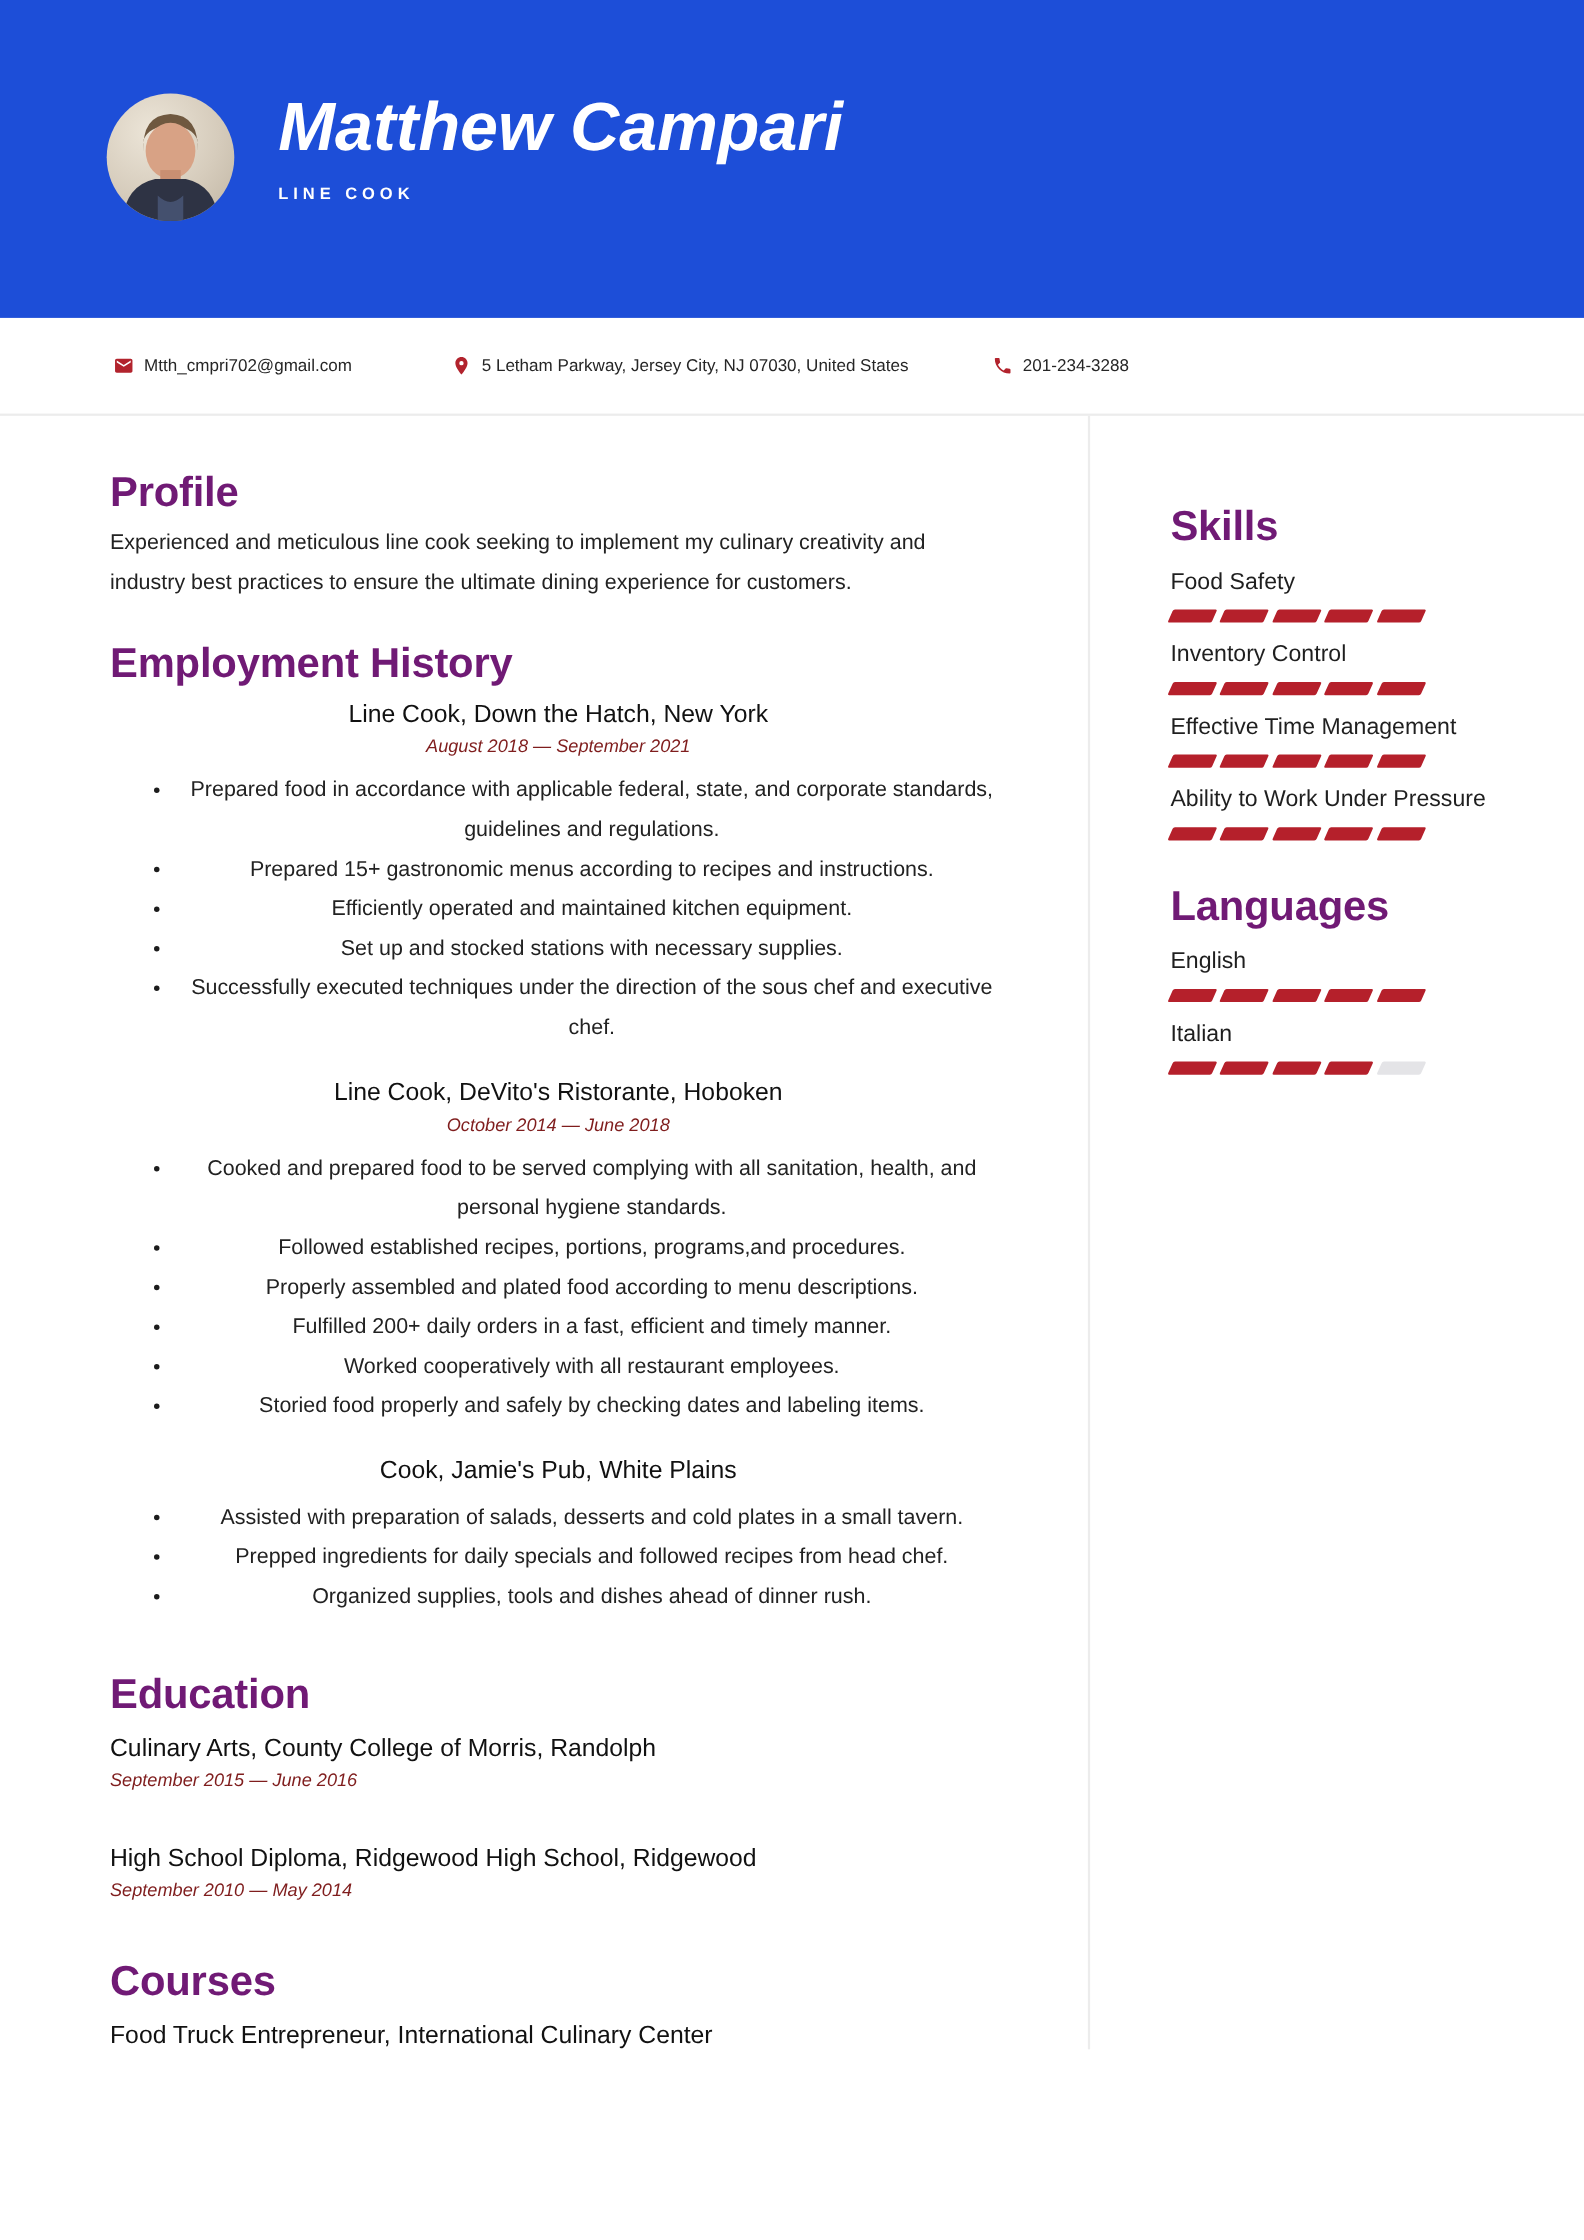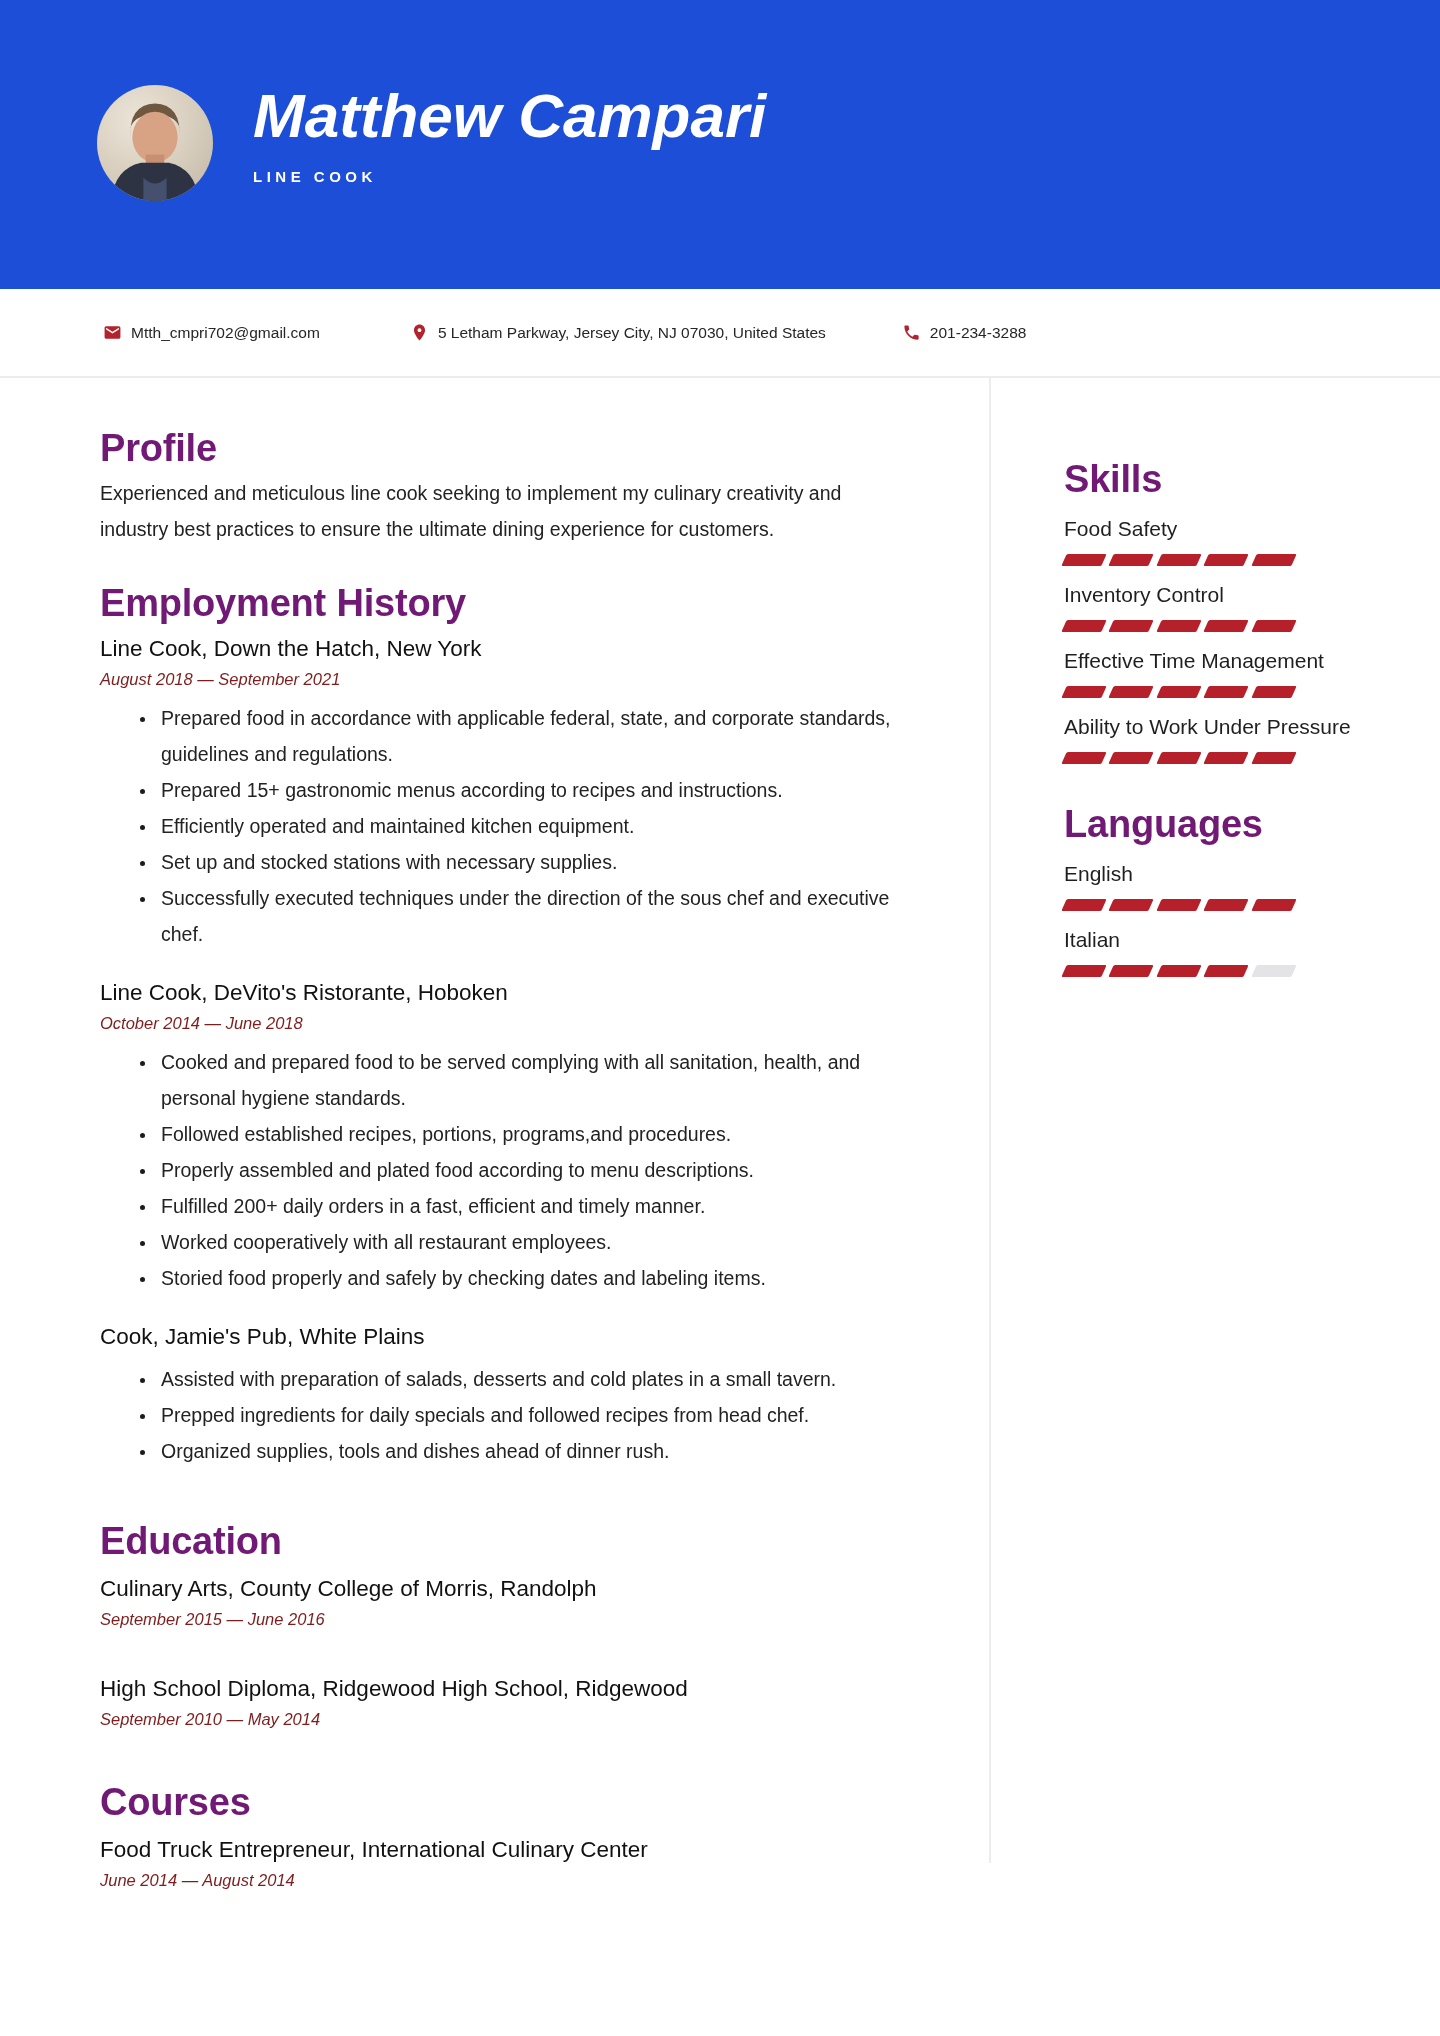--- a/index.html
+++ b/index.html
@@ -41,21 +41,21 @@
   .v-divider { position:absolute; left:989px; top:0; width:2px; height:1485px; background:#ececec; }
 
   .main { margin-left:100px; width:815px; padding-top:54px; }
   h2.sec {
     font-size:38px; line-height:33px; font-weight:700; 
     color:#701a75; letter-spacing:-0.2px;
   }
   .profile-text { margin-top:10px; font-size:19.5px; line-height:36px; color:#222; }
 
   .sec-gap { margin-top:40px; }
-  .job { margin-top:26px; }
+  .job { margin-top:26px;text-align:center; }
   .job.first { margin-top:14px; }
   .item-title { font-size:22.5px; line-height:29px; font-weight:400; color:#111; }
   .item-date { margin-top:6px; font-size:16.5px; line-height:21px; font-style:italic; color:#7f1d1d; }
   ul.bullets { margin-top:10px; padding-left:57px; }
   ul.bullets li { font-size:19.5px; line-height:36px; color:#222; padding-left:4px; }
   ul.bullets li::marker { color:#1c1c1c; font-size:17px; }
 
   h2.edu-sec { margin-top:56px; }
   .edu { margin-top:16px; }
   .edu + .edu { margin-top:44px; }
@@ -167,21 +167,20 @@
         <div class="item-date">September 2015 — June 2016</div>
       </div>
       <div class="edu">
         <div class="item-title">High School Diploma, Ridgewood High School, Ridgewood</div>
         <div class="item-date">September 2010 — May 2014</div>
       </div>
 
       <h2 class="sec courses-sec">Courses</h2>
       <div class="course">
         <div class="item-title">Food Truck Entrepreneur, International Culinary Center</div>
-        <div class="item-date">June 2014 — August 2014</div>
       </div>
 
     </div>
 
     <div class="sidebar">
       <h2 class="sec">Skills</h2>
 
       <div class="skill">
         <div class="skill-label">Food Safety</div>
         <div class="bar">

